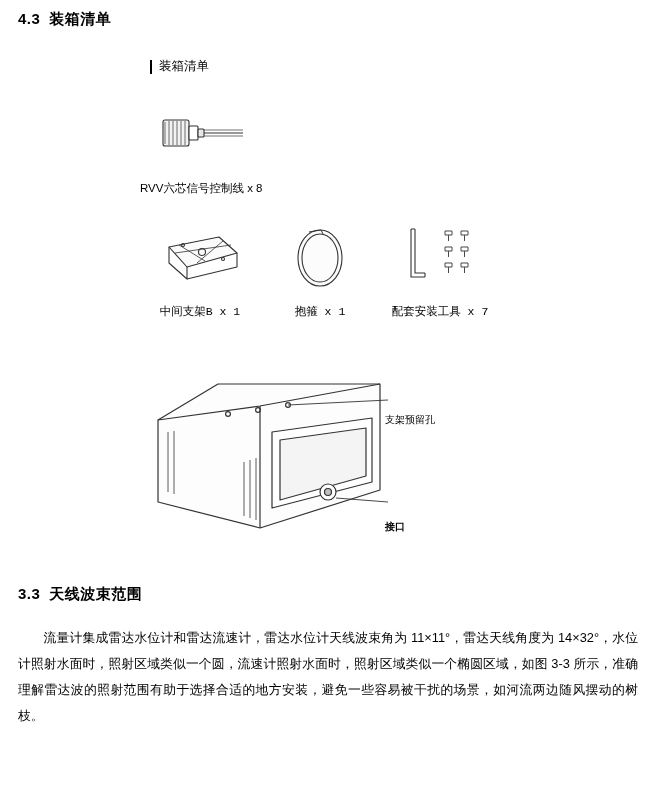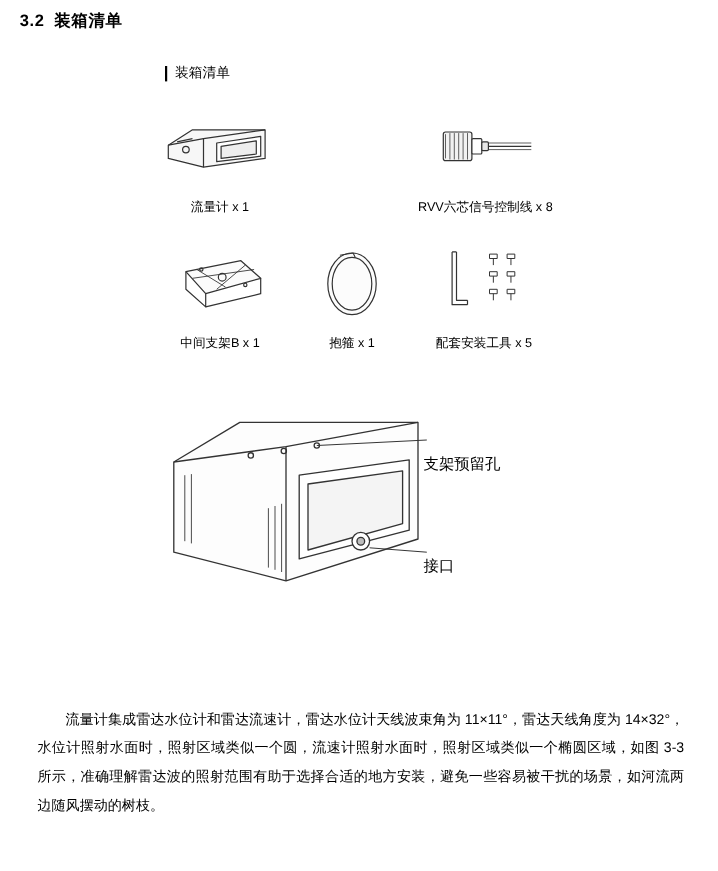--- a/index.html
+++ b/index.html
@@ -74,85 +74,69 @@
     height: 80px;
     display: flex;
     align-items: center;
     justify-content: center;
   }
   .item .cap {
     font-size: 11.5px;
     margin-top: 6px;
     white-space: nowrap;
   }
-  .row2 { margin-top: 22px; }
+  .row2 { margin-top: 22px; font-family: Liberation Mono, monospace; }
 
   
   .device-wrap {
     position: absolute;
     left: 140px;
     top: 370px;
     width: 400px;
     height: 180px;
   }
   .callout {
     position: absolute;
-    font-size: 14px;
+    font-size: 10px;
   }
   #callout-hole { left: 385px; top: 413px; }
-  #callout-port { left: 385px; top: 506px; }
+  #callout-port { left: 385px; top: 520px; font-weight: bold; }
 
   
   .body-text {
     position: absolute;
     left: 18px;
     top: 625px;
     width: 620px;
     font-size: 12.8px;
     line-height: 26px;
     text-align: justify;
     text-justify: inter-ideograph;
   }
-  .body-text p { margin: 16px; text-indent: 2em; }
+  .body-text p { margin: 0; text-indent: 2em; }
   svg { display: block; }
 </style>
 </head>
 <body>
 
 <div class="page">
 
   <h2 class="section-heading" id="sec32-heading">
-    <span>3.2</span><span class="num-gap"></span><span>装箱清单</span>
+    <span>4.3</span><span class="num-gap"></span><span>装箱清单</span>
   </h2>
 
   <div class="packing-title">
     <span class="bar"></span>
     <span>装箱清单</span>
   </div>
 
   <div class="items-grid">
 
     <div class="item-row">
 
-      <div class="item">
-        <div class="art">
-          <svg width="110" height="70" viewBox="0 0 110 70">
-            <g fill="none" stroke="#333" stroke-width="1.1" stroke-linejoin="round">
-              <path d="M8 32 L30 18 L96 18 L96 44 L40 52 L8 44 Z" fill="#f7f7f7"></path>
-              <path d="M8 32 L40 26 L96 18"></path>
-              <path d="M40 26 L40 52"></path>
-              <path d="M52 30 L92 24 L92 42 L52 47 Z" fill="#ffffff"></path>
-              <path d="M56 33 L88 28 L88 40 L56 44 Z" fill="#eeeeee"></path>
-              <path d="M16 29 L30 26"></path>
-              <circle cx="24" cy="36" r="3"></circle>
-            </g>
-          </svg>
-        </div>
-        <div class="cap">流量计 x 1</div>
-      </div>
 
       <div class="item">
         <div class="art">
           <svg width="110" height="70" viewBox="0 0 110 70">
             <g fill="none" stroke="#333" stroke-width="1.1">
               <rect x="18" y="20" width="26" height="26" rx="2" fill="#f2f2f2"></rect>
               <path d="M20 22 L20 44 M24 21 L24 45 M28 21 L28 45 M32 21 L32 45 M36 21 L36 45 M40 21 L40 45" stroke-width="0.7"></path>
               <rect x="44" y="26" width="9" height="14" rx="1" fill="#ffffff"></rect>
               <rect x="53" y="29" width="6" height="8" rx="1" fill="#e8e8e8"></rect>
               <path d="M59 33 L98 33"></path>
@@ -217,21 +201,21 @@
                 <rect x="76" y="24" width="7" height="4"></rect>
                 <path d="M79.5 28 L79.5 34"></path>
                 <rect x="60" y="40" width="7" height="4"></rect>
                 <path d="M63.5 44 L63.5 50"></path>
                 <rect x="76" y="40" width="7" height="4"></rect>
                 <path d="M79.5 44 L79.5 50"></path>
               </g>
             </g>
           </svg>
         </div>
-        <div class="cap">配套安装工具 x 5</div>
+        <div class="cap">配套安装工具 x 7</div>
       </div>
 
     </div>
   </div>
 
   <div class="device-wrap">
     <svg width="400" height="180" viewBox="0 0 400 180">
       <g fill="none" stroke="#333" stroke-width="1.2" stroke-linejoin="round">
 
         <path d="M18 50 L78 14 L240 14 L240 120 L120 158 L18 132 Z" fill="#fdfdfd"></path>
@@ -255,18 +239,21 @@
 
         <path d="M148 35 L248 30" stroke-width="0.9"></path>
         <path d="M196 128 L248 132" stroke-width="0.9"></path>
       </g>
     </svg>
   </div>
 
   <div class="callout" id="callout-hole">支架预留孔</div>
   <div class="callout" id="callout-port">接口</div>
 
+  <h2 class="section-heading" id="sec33-heading">
+    <span>3.3</span><span class="num-gap"></span><span>天线波束范围</span>
+  </h2>
 
   <div class="body-text">
     <p>流量计集成雷达水位计和雷达流速计，雷达水位计天线波束角为 11×11°，雷达天线角度为 14×32°，水位计照射水面时，照射区域类似一个圆，流速计照射水面时，照射区域类似一个椭圆区域，如图 3-3 所示，准确理解雷达波的照射范围有助于选择合适的地方安装，避免一些容易被干扰的场景，如河流两边随风摆动的树枝。</p>
   </div>
 
 </div>
 
 </body></html>

